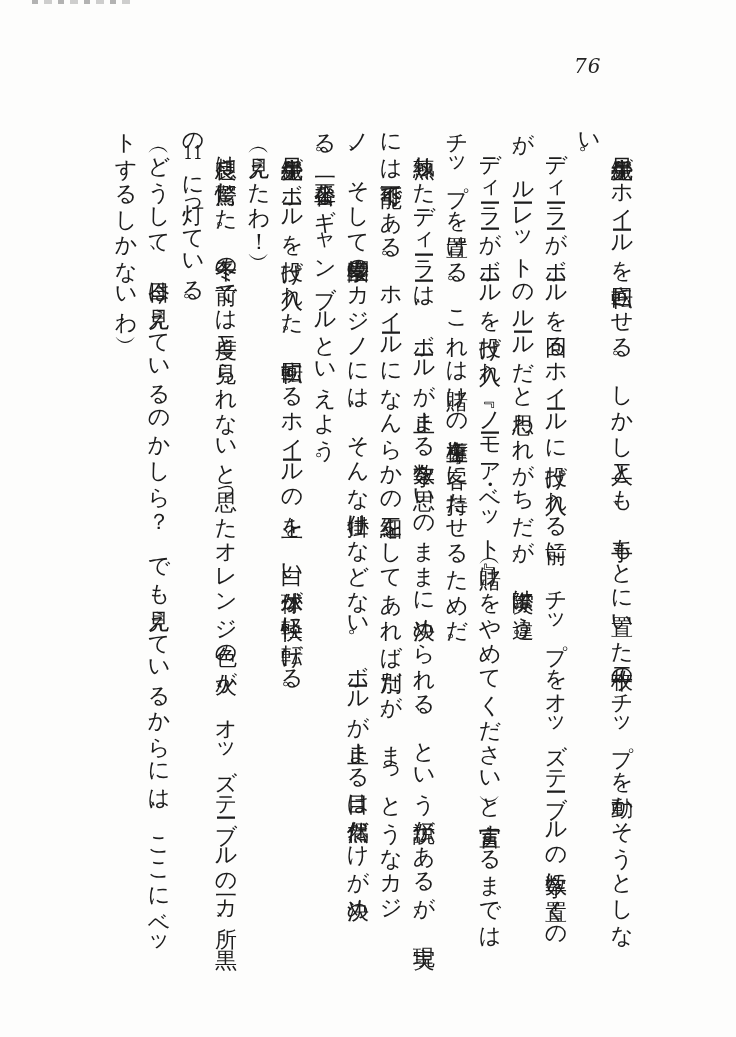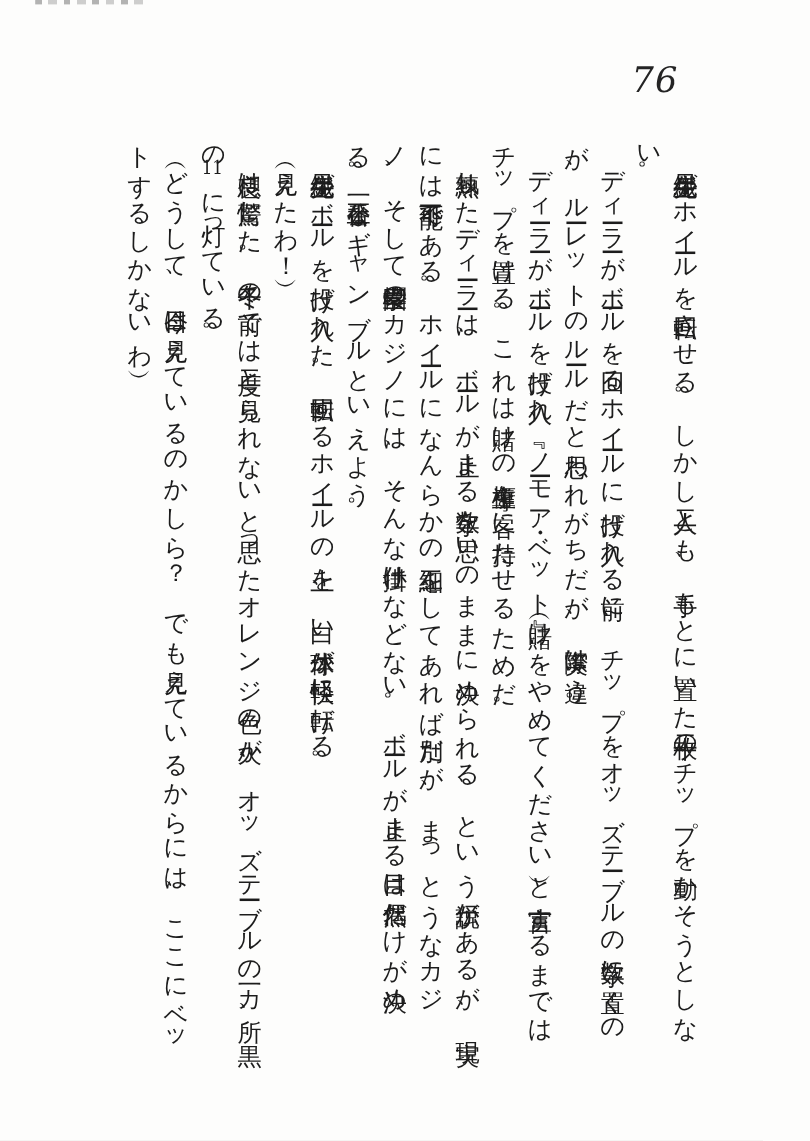--- a/index.html
+++ b/index.html
@@ -30,21 +30,21 @@
       rgba(60,60,60,0) 6px 12px,
       rgba(60,60,60,0.35) 12px 20px,
       rgba(60,60,60,0) 20px 26px
     );
     opacity: 0.7;
   }
   .page-number {
     position: absolute;
     top: 54px;
     left: 574px;
-    font-size: 32px;
+    font-size: 20px;
     font-style: italic;
     letter-spacing: 1px;
     color: #242424;
   }
   .vtext {
     position: absolute;
     top: 118px;
     right: 97px;
     height: 838px;
     width: 566px;

